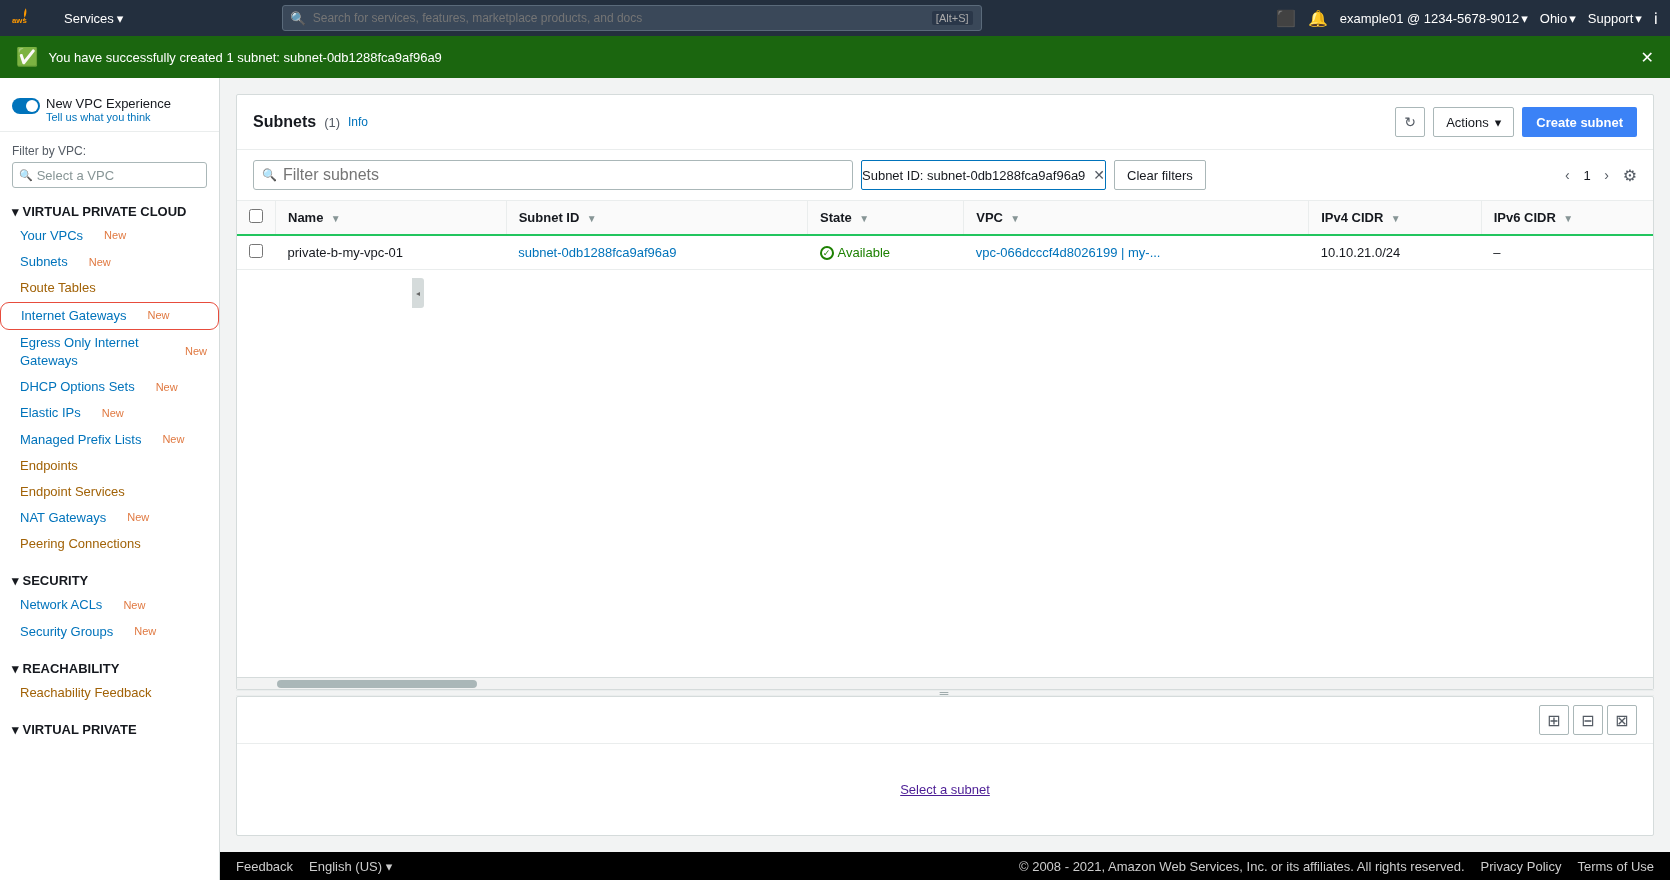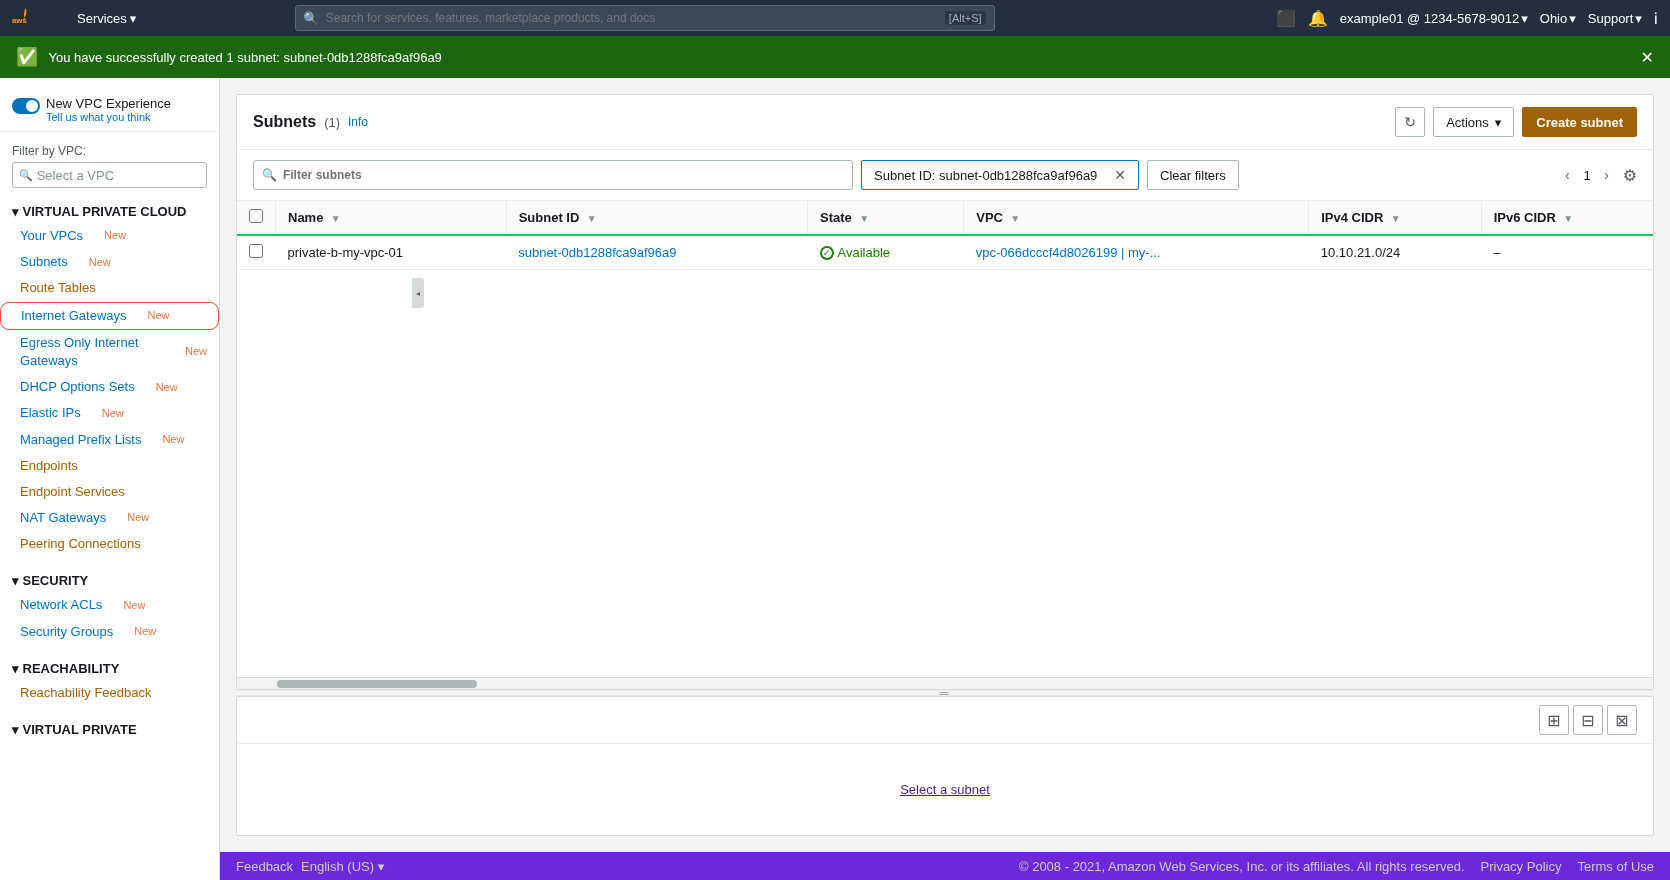--- a/index.html
+++ b/index.html
@@ -5,21 +5,21 @@
     * { box-sizing: border-box; margin: 0; padding: 0; font-family: 'Amazon Ember', Arial, sans-serif; font-size: 13px; }
     body { background: #f2f3f3; color: #16191f; overflow: hidden; width: 1670px; height: 880px; display: flex; flex-direction: column; }
 
     
     .top-nav {
       background: #232f3e;
       height: 36px;
       display: flex;
       align-items: center;
       padding: 0 12px;
-      gap: 23px;
+      gap: 10px;
       flex-shrink: 0;
     }
     .aws-logo {
       width: 36px;
       height: 24px;
       flex-shrink: 0;
     }
     .services-btn {
       color: #fff;
       background: none;
@@ -252,21 +252,21 @@
       cursor: pointer;
       display: flex;
       align-items: center;
       padding: 0 12px;
       gap: 6px;
       font-size: 13px;
       color: #16191f;
     }
     .btn-create {
       height: 30px;
-      background: #a16207;
+      background: #3b82f6;
       color: #fff;
       border: none;
       border-radius: 2px;
       cursor: pointer;
       padding: 0 14px;
       font-size: 13px;
       font-weight: 600;
     }
 
     .filter-bar {
@@ -291,24 +291,24 @@
     .filter-input input {
       border: none;
       outline: none;
       font-size: 12px;
       flex: 1;
       color: #879596;
     }
     .filter-tag {
       display: flex;
       align-items: center;
-      gap: 17px;
+      gap: 8px;
       border: 1px solid #0073bb;
       border-radius: 2px;
-      padding: 2px 12px;
+      padding: 2px 0;
       font-size: 12px;
       color: #16191f;
       background: #fff;
       height: 30px;
     }
     .filter-tag .remove { cursor: pointer; color: #545b64; font-size: 14px; }
     .btn-clear-filters {
       height: 30px;
       border: 1px solid #aab7b8;
       background: #fff;
@@ -418,27 +418,27 @@
       display: flex;
       align-items: center;
       justify-content: center;
       color: #4c1d95;
       font-size: 13px;
       text-decoration: underline;
     }
 
     
     .footer {
-      background: #6d28d9;
+      background: #000000;
       color: #ccc;
       height: 28px;
       display: flex;
       align-items: center;
       padding: 0 16px;
-      gap: 8px;
+      gap: 16px;
       font-size: 11px;
       flex-shrink: 0;
     }
     .footer a { color: #ccc; cursor: pointer; }
     .footer .right { margin-left: auto; display: flex; gap: 16px; }
 
     .horizontal-scrollbar-wrapper {
       height: 12px;
       background: #f2f3f3;
       border-top: 1px solid #d5dbdb;
@@ -617,21 +617,21 @@
               <span>Actions</span>
               <span>▾</span>
             </button>
             <button class="btn-create">Create subnet</button>
           </div>
         </div>
 
         <div class="filter-bar">
           <div class="filter-input">
             <span style="color:#aaa; font-size:12px;">🔍</span>
-            <input style="font-size: 12px; font-weight: bold;" placeholder="Filter subnets">
+            <input style="font-size: 16px;" placeholder="Filter subnets">
           </div>
 
           <div class="filter-tag">
             <span>Subnet ID: subnet-0db1288fca9af96a9</span>
             <span class="remove">✕</span>
           </div>
 
           <button class="btn-clear-filters">Clear filters</button>
 
           <div class="pagination" style="margin-left:auto;">

